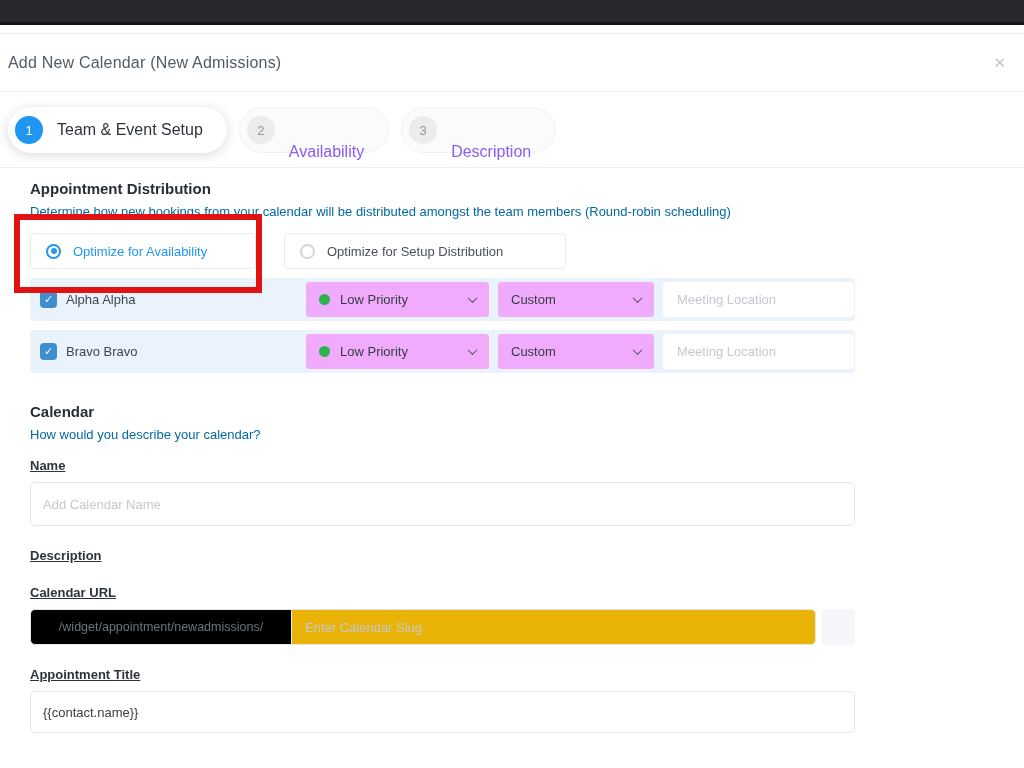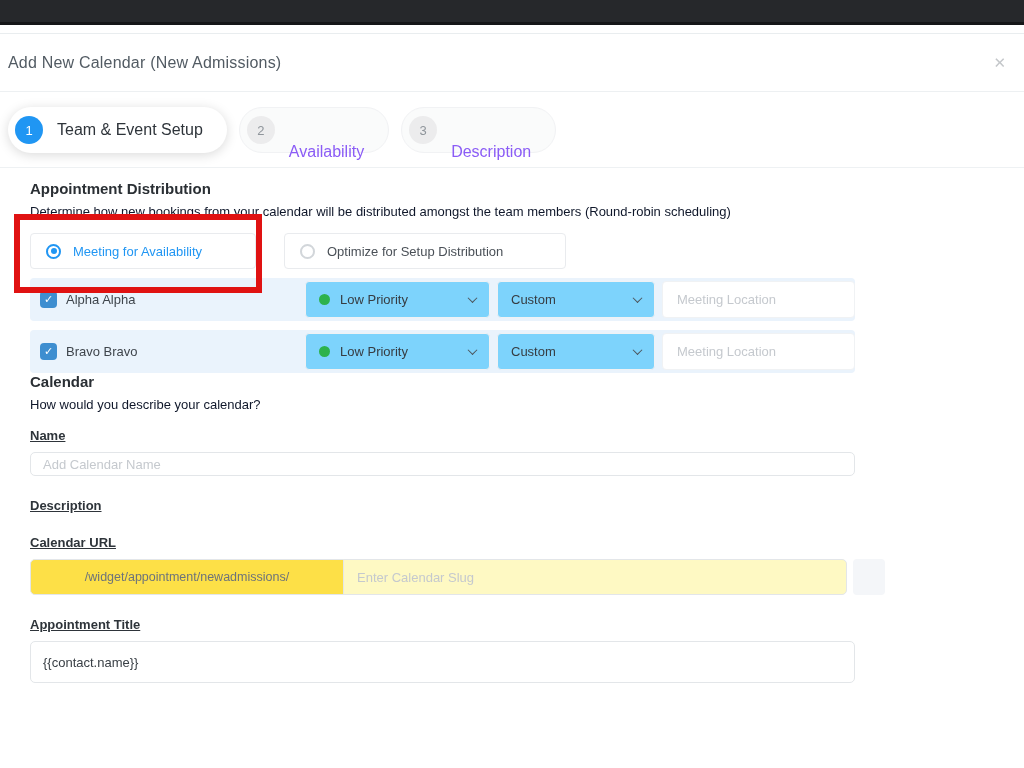--- a/index.html
+++ b/index.html
@@ -31,21 +31,21 @@
     align-items:center; justify-content:center; font-size:13px; }
   .step.active .step-num { background:#2096f3; color:#fff; }
   .step.inactive .step-num { background:#ececed; color:#8f959b; }
   .step-label { font-size:16px; }
   .step.active .step-label { color:#2e343a; font-weight:500; }
   .step.inactive .step-label { color:#8b5cf6;margin-top:44px; }
 
   
   .content { position:relative; padding:12px 0 0 30px; width:885px; }
   .section-heading { font-size:15px; font-weight:600; color:#2a2f34; }
-  .section-sub { margin-top:7px; font-size:13px; color:#0f172a; }
+  .section-sub { margin-top:7px; font-size:13px; color:#0369a1; }
 
   
   .options-row { margin-top:14px; display:flex; gap:28px; }
   .option-card { height:36px; border:1px solid #e9ebee; border-radius:4px;
     display:flex; align-items:center; padding:0 15px; gap:12px; background:#fff; cursor:pointer; }
   .option-card.first { width:226px; }
   .option-card.second { width:282px; }
   .radio { width:15px; height:15px; border-radius:50%; position:relative; flex:none; }
   .radio.sel { border:2px solid #2196f3; }
   .radio.sel::after { content:""; position:absolute; inset:2.5px; border-radius:50%; background:#2196f3; }
@@ -59,50 +59,50 @@
     border:6px solid #e01212; z-index:9; pointer-events:none; }
 
   
   .member-row { width:825px; height:43px; background:#eaf3fc; border-radius:4px;
     display:flex; align-items:center; padding-left:10px; margin-top:9px; }
   .checkbox { width:17px; height:17px; border-radius:4px; background:#3e8ed0;
     display:flex; align-items:center; justify-content:center; color:#fff;
     font-size:11px; cursor:pointer; flex:none; }
   .member-name { margin-left:9px; font-size:13px; color:#3f454c; }
   .row-controls { margin-left:auto; display:flex; align-items:center; gap:7px; }
-  .select-box { height:37px; background:#7dd3fc; border:1px solid #f0f2f4; border-radius:4px;
+  .select-box { height:37px; background:#f0abfc; border:1px solid #f0f2f4; border-radius:4px;
     display:flex; align-items:center; padding:0 13px; cursor:pointer; }
   .select-box.priority { width:185px; }
   .select-box.type { width:158px; }
   .dot { width:11px; height:11px; border-radius:50%; background:#2db24c; margin-right:10px; flex:none; }
   .sel-label { font-size:13px; color:#363c42; flex:1; }
   .chev { width:7px; height:7px; border-right:1.6px solid #4c545b;
     border-bottom:1.6px solid #4c545b; transform:rotate(45deg) translate(-1px,-1px); flex:none; }
   .loc-input { width:193px; height:37px; background:#fff; border:1px solid #f0f2f4;
     border-radius:4px; padding:0 14px; font-size:13px; color:#3f454c;
     font-family:"Liberation Sans",sans-serif; }
 
   
-  .calendar-heading { }
+  .calendar-heading { margin-top:30px; }
   .field-label { margin-top:22px; font-size:13px; font-weight:600; color:#2e343a;text-decoration:underline; }
   .field-label.name-label { margin-top:16px; }
-  .text-input { margin-top:9px; width:825px; height:24px; border:1px solid #e3e6e9;
+  .text-input { margin-top:9px; width:825px; height:44px; border:1px solid #e3e6e9;
     border-radius:5px; padding:0 12px; font-size:13px; color:#3a4046; background:#fff;
     display:block; font-family:"Liberation Sans",sans-serif; }
   input::placeholder, textarea::placeholder { color:#c5c9ce; opacity:1; }
   .desc-area { margin-top:8px; width:825px; height:55px; border:1px solid #e3e6e9;
     border-radius:5px; padding:9px 12px; font-size:13px; color:#3a4046;
     font-family:"Liberation Sans",sans-serif; resize:both; display:block; }
   .url-group { margin-top:9px; display:flex; align-items:center; }
-  .url-prefix { width:314px; height:36px; background:#fde047; border:1px solid #e3e6e9;
+  .url-prefix { width:262px; height:36px; background:#000000; border:1px solid #e3e6e9;
     border-radius:5px 0 0 5px; display:flex; align-items:center; justify-content:center;
     font-size:12.5px; color:#6d737a; flex:none; }
   .slug-input { width:525px; height:36px; margin-left:-1px; border:1px solid #e3e6e9;
     border-radius:0 5px 5px 0; padding:0 13px; font-size:13px; color:#3a4046;
-    background:#fef9c3; font-family:"Liberation Sans",sans-serif; }
+    background:#eab308; font-family:"Liberation Sans",sans-serif; }
   .url-extra { width:33px; height:36px; background:#f4f6f9; border-radius:4px; margin-left:6px; }
   .title-input { height:42px; }
 </style>
 </head>
 <body>
 
 <div class="topbar"></div>
 
 <div class="modal">
 
@@ -129,21 +129,21 @@
   <div class="red-annotation"></div>
 
   <div class="content">
 
     <div class="section-heading">Appointment Distribution</div>
     <div class="section-sub">Determine how new bookings from your calendar will be distributed amongst the team members (Round-robin scheduling)</div>
 
     <div class="options-row">
       <div class="option-card first">
         <span class="radio sel"></span>
-        <span class="option-label sel">Meeting for Availability</span>
+        <span class="option-label sel">Optimize for Availability</span>
       </div>
       <div class="option-card second">
         <span class="radio unsel"></span>
         <span class="option-label unsel">Optimize for Setup Distribution</span>
       </div>
     </div>
 
     <div class="member-row">
       <span class="checkbox">✓</span>
       <span class="member-name">Alpha Alpha</span>

